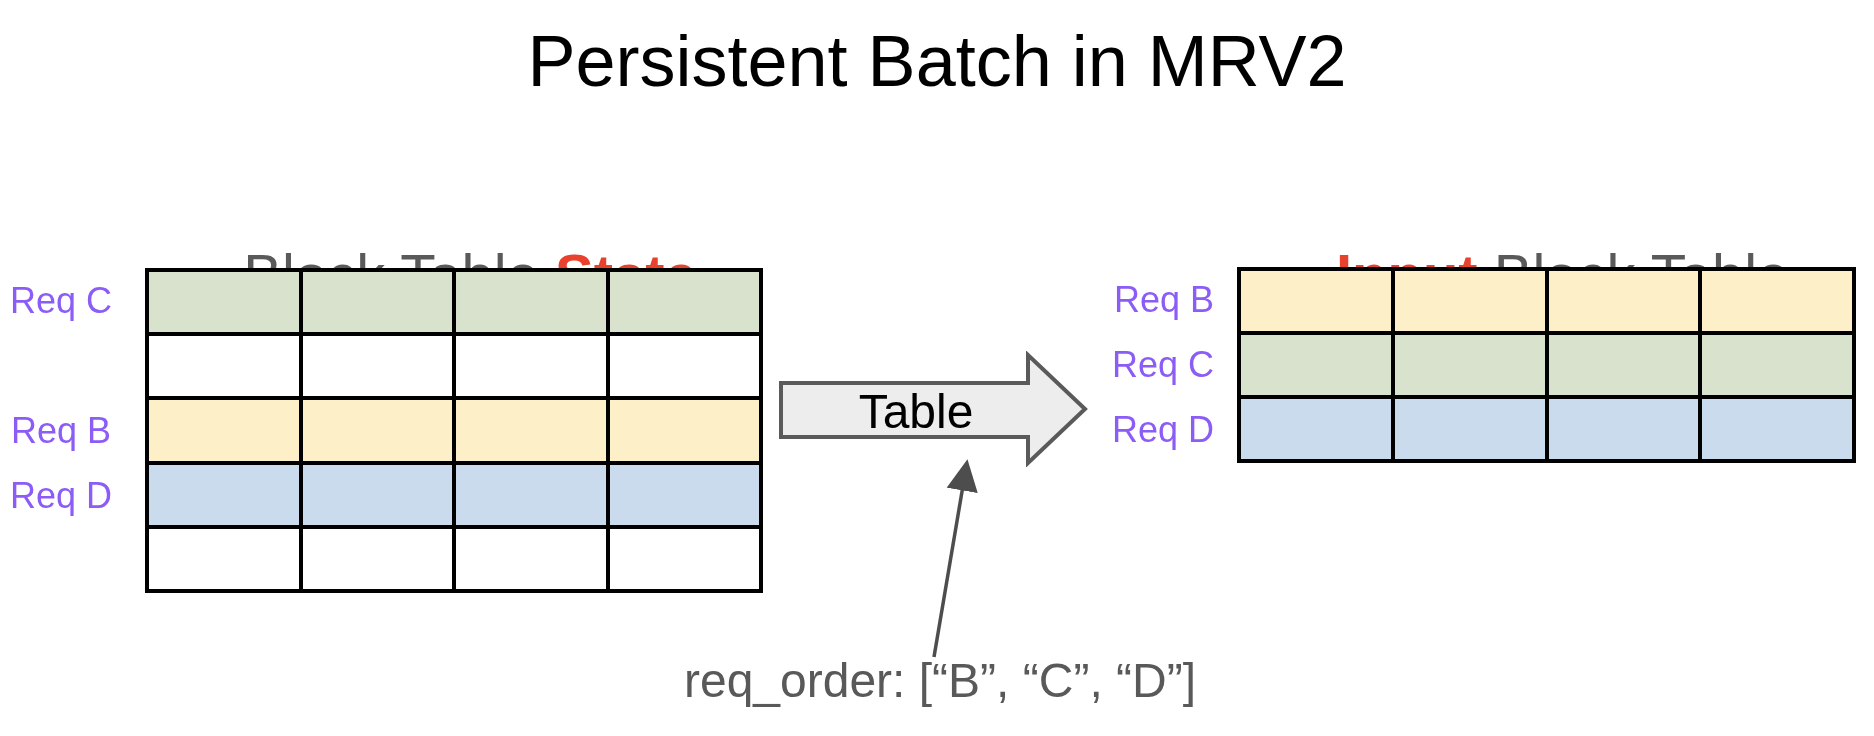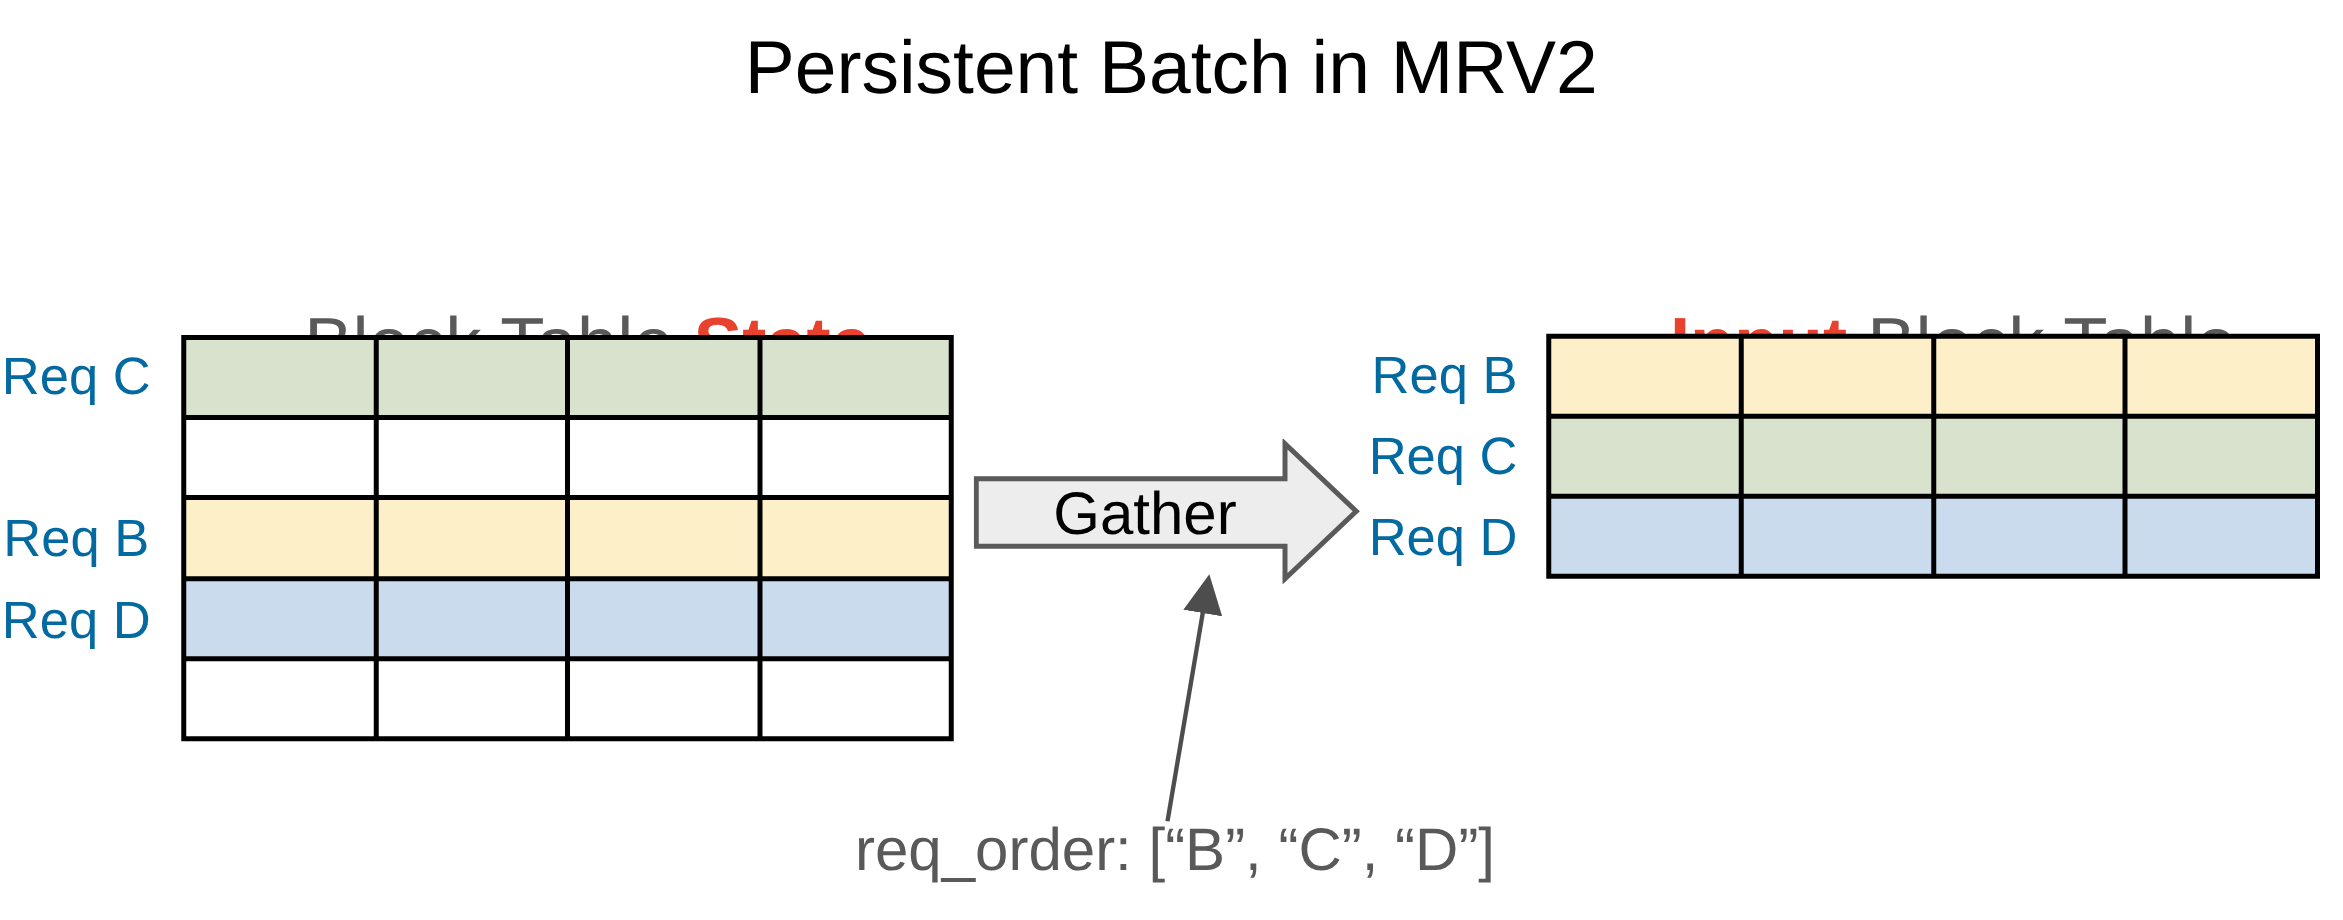--- a/index.html
+++ b/index.html
@@ -4,21 +4,21 @@
 <style>
   html,body{margin:0;padding:0;}
   body{
     width:1874px;height:736px;overflow:hidden;background:#ffffff;
     font-family:"Liberation Sans", sans-serif;
     position:relative;
   }
   .abs{position:absolute;}
   .page-title{
     left:0;top:18px;width:1874px;text-align:center;
-    font-size:60px;line-height:1.2;color:#000000;white-space:nowrap;
+    font-size:72px;line-height:1.2;color:#000000;white-space:nowrap;
   }
   .heading{
     top:170px;text-align:center;font-size:58px;line-height:1.2;
     color:#5a5a5a;white-space:pre;
   }
   .heading .hl{color:#e8412e;font-weight:bold;}
   .block-table{
     display:grid;background:#000000;gap:4px;padding:4px;box-sizing:border-box;
   }
   .cell{background:#ffffff;}
@@ -28,21 +28,21 @@
   }
   #input-table{
     left:1237px;top:267px;width:619px;height:196px;
     grid-template-columns:repeat(4,1fr);grid-template-rows:repeat(3,1fr);
   }
   .labels{display:flex;flex-direction:column;}
   #state-labels{left:0;top:268px;width:122px;height:325px;}
   #input-labels{left:1070px;top:267px;width:150px;height:196px;}
   .labels .row-label{
     flex:1;display:flex;align-items:center;justify-content:center;
-    font-size:42px;color:#0369a1;white-space:nowrap;
+    font-size:36px;color:#8b5cf6;white-space:nowrap;
   }
   #input-labels .row-label{justify-content:flex-end;padding-right:6px;}
   #gather-svg{left:779px;top:351px;}
   #gather-label{
     left:781px;top:385px;width:270px;height:52px;
     display:flex;align-items:center;justify-content:center;
     font-size:48px;color:#000000;
   }
   #pointer-svg{left:905px;top:450px;}
   .annotation{
@@ -90,21 +90,21 @@
     <div class="cell" style="background: rgb(202, 219, 237);"></div>
     <div class="cell" style="background: rgb(255, 255, 255);"></div>
     <div class="cell" style="background: rgb(255, 255, 255);"></div>
     <div class="cell" style="background: rgb(255, 255, 255);"></div>
     <div class="cell" style="background: rgb(255, 255, 255);"></div>
   </div>
 
 <svg id="gather-svg" class="abs" width="312" height="116" viewBox="0 0 312 116">
   <polygon points="2,32 249,32 249,4 306,58 249,112 249,86 2,86" fill="#ededed" stroke="#5a5a5a" stroke-width="4" stroke-linejoin="miter"></polygon>
 </svg>
-<div id="gather-label" class="abs">Gather</div>
+<div id="gather-label" class="abs">Table</div>
 
 <div id="input-labels" class="abs labels">
     <div class="row-label">Req B</div>
     <div class="row-label">Req C</div>
     <div class="row-label">Req D</div>
   </div>
 
 <div id="input-table" class="abs block-table">
     <div class="cell" style="background: rgb(253, 240, 201);"></div>
     <div class="cell" style="background: rgb(253, 240, 201);"></div>

